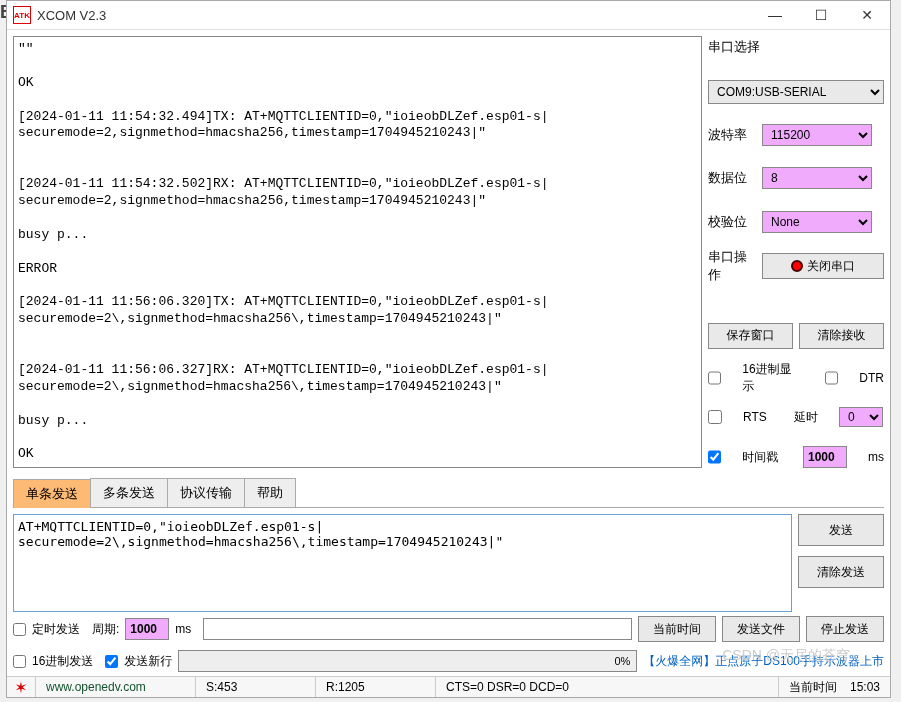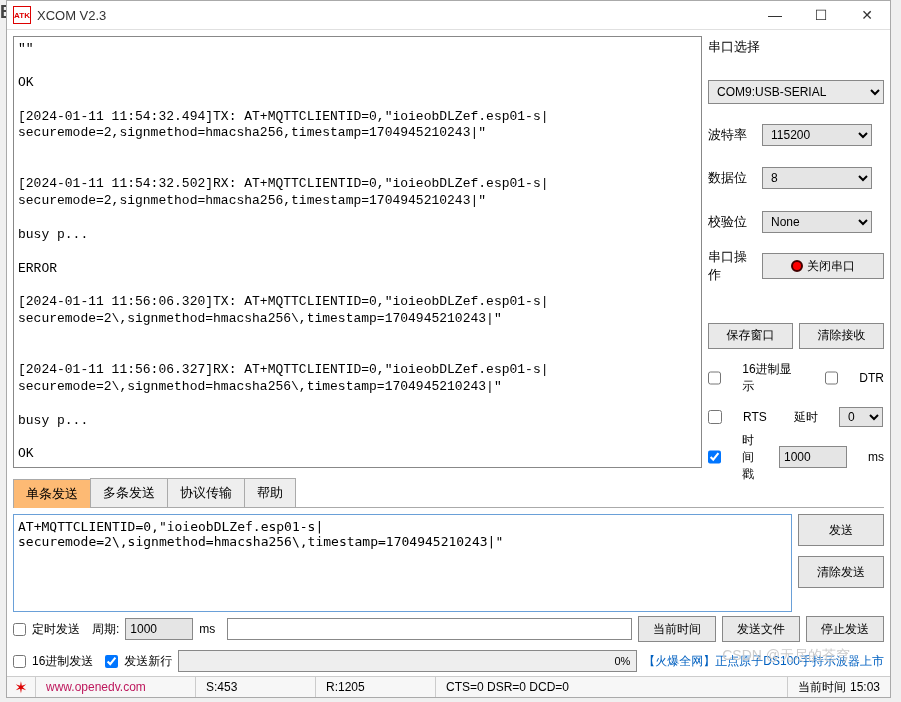--- a/index.html
+++ b/index.html
@@ -56,26 +56,26 @@
   padding:4px;
   white-space:pre-wrap;
   overflow:hidden;
   line-height:1.3;
 }
 .right { width:176px; display:flex; flex-direction:column; gap:4px;justify-content:space-between; }
 .group-title { font-size:13px; padding:2px 0 6px 0; }
 .row { display:flex; align-items:center; gap:6px; height:26px; }
 .row label.lbl { width:48px; font-size:13px; }
 select, input[type=text].num {
-  border:1px solid #888; background:#e5e5e5; font-size:12px;
+  border:1px solid #888; background:#f0abfc; font-size:12px;
   height:22px; padding:0 4px;
 }
 select.wide { width:100%; height:24px; background:#e9e9e9; }
 select.val { width:110px; }
-input.num { width:68px; text-align:left; }
+input.num { width:44px; text-align:left;font-weight:bold; }
 .btn {
   border:1px solid #888; background:#e9e9e9;
   height:26px; display:flex; align-items:center; justify-content:center;
   font-size:12px; padding:0 8px; cursor:pointer;
 }
 .btn-red { color:#000; }
 .rec-dot {
   width:12px;height:12px;border-radius:50%;
   background:#f00; border:2px solid #400;
   display:inline-block;margin-right:4px;
@@ -271,25 +271,25 @@
       <div class="progress">
         <span>0%</span>
       </div>
       <a class="link">【火爆全网】正点原子DS100手持示波器上市</a>
     </div>
   </div>
 
   <div class="statusbar">
     <div class="gear">✶</div>
     <div class="cell" style="flex:0 0 160px">
-      <a class="link" style="color:#be185d">www.openedv.com</a>
+      <a class="link" style="color:#14532d">www.openedv.com</a>
     </div>
     <div class="cell" style="flex:0 0 120px">S:453</div>
     <div class="cell" style="flex:0 0 120px">R:1205</div>
     <div class="cell" style="flex:1">CTS=0 DSR=0 DCD=0</div>
     <div class="cell">
       <span>当前时间</span>
-      <span style="margin-left:4px">15:03</span>
+      <span style="margin-left:13px">15:03</span>
     </div>
   </div>
 
   <div class="watermark">CSDN @无尽的苍穹</div>
 </div>
 
 </body></html>

